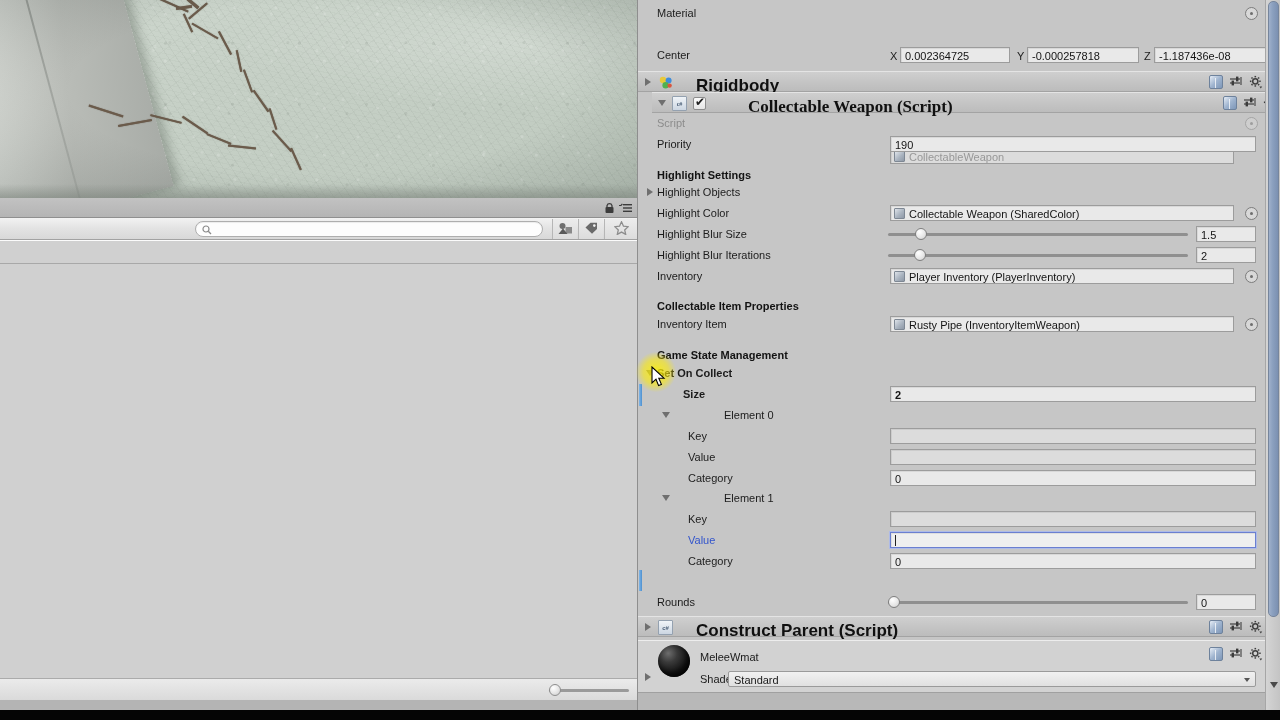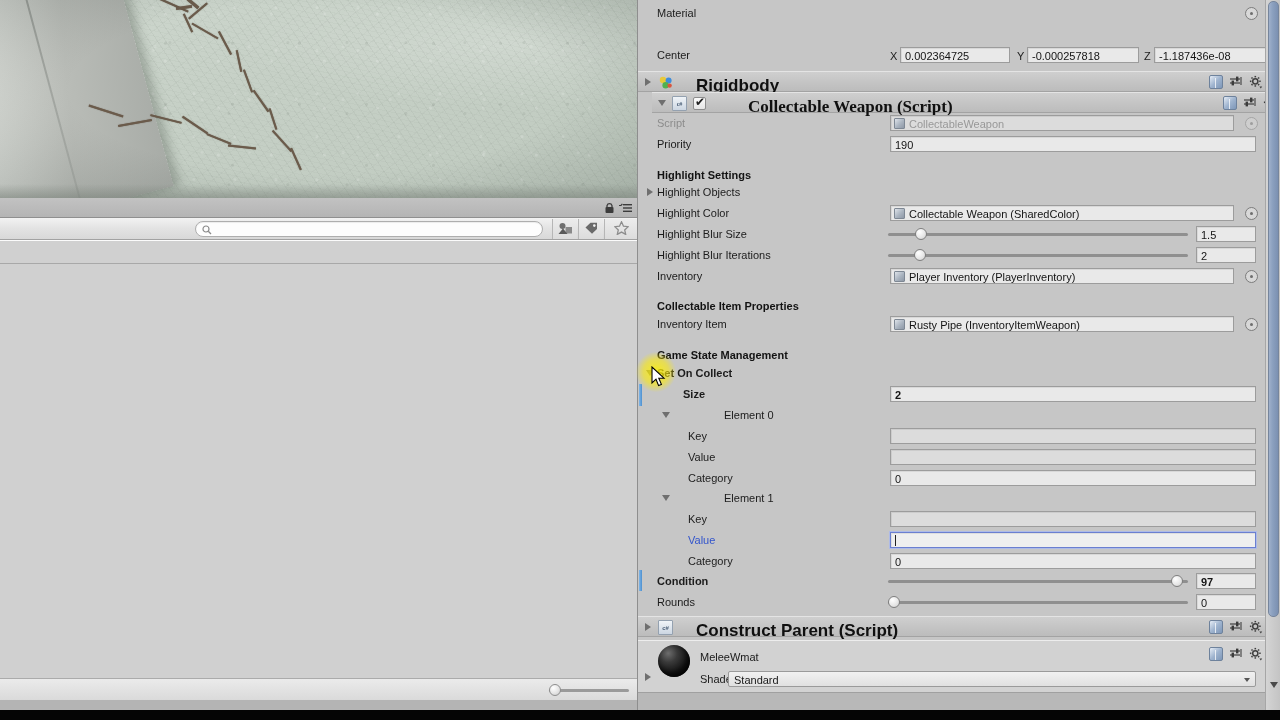--- a/index.html
+++ b/index.html
@@ -541,21 +541,21 @@
                 <line x1="3.5" y1="9.1" x2="2.5" y2="10.1"></line>
             </g>
             <path d="M10.4 11.4 L13.2 11.4 L11.8 13.4 Z" fill="#3f3f3f"></path>
           </svg>
         </span>
       </span>
     </div>
 
     <div class="row" style="position:absolute;top:113px;left:0;width:643px;">
       <span class="label dim">Script</span>
-      <div class="field objref readonly" style="left:252px;width:344px;">
+      <div class="field objref readonly" style="left:252px;width:344px;margin-top:33px;">
         <span class="obj-icon"></span>
         <span class="txt">CollectableWeapon</span>
       </div>
       <span class="target-icon" style="left:607px;opacity:.45;"></span>
     </div>
 
     <div class="row" style="position:absolute;top:134px;left:0;width:643px;">
       <span class="label">Priority</span>
       <div class="field" style="left:252px;width:366px;">
         <span class="txt">190</span>
@@ -688,30 +688,20 @@
         <span class="txt"></span>
       </div>
     </div>
     <div class="row" style="position:absolute;top:551px;left:0;width:643px;">
       <span class="label indent3" style="left:50px;">Category</span>
       <div class="field" style="left:252px;width:366px;">
         <span class="txt">0</span>
       </div>
     </div>
 
-    <div class="row" style="position:absolute;top:571px;left:0;width:643px;">
-      <span class="label bold">Condition</span>
-      <div class="slider" style="left:250px;width:300px;">
-        <div class="track"></div>
-        <div class="knob" style="left:283px;"></div>
-      </div>
-      <div class="field" style="left:558px;width:60px;">
-        <span class="txt" style="font-weight:bold;">97</span>
-      </div>
-    </div>
 
     <div class="row" style="position:absolute;top:592px;left:0;width:643px;">
       <span class="label">Rounds</span>
       <div class="slider" style="left:250px;width:300px;">
         <div class="track"></div>
         <div class="knob" style="left:0px;"></div>
       </div>
       <div class="field" style="left:558px;width:60px;">
         <span class="txt">0</span>
       </div>

